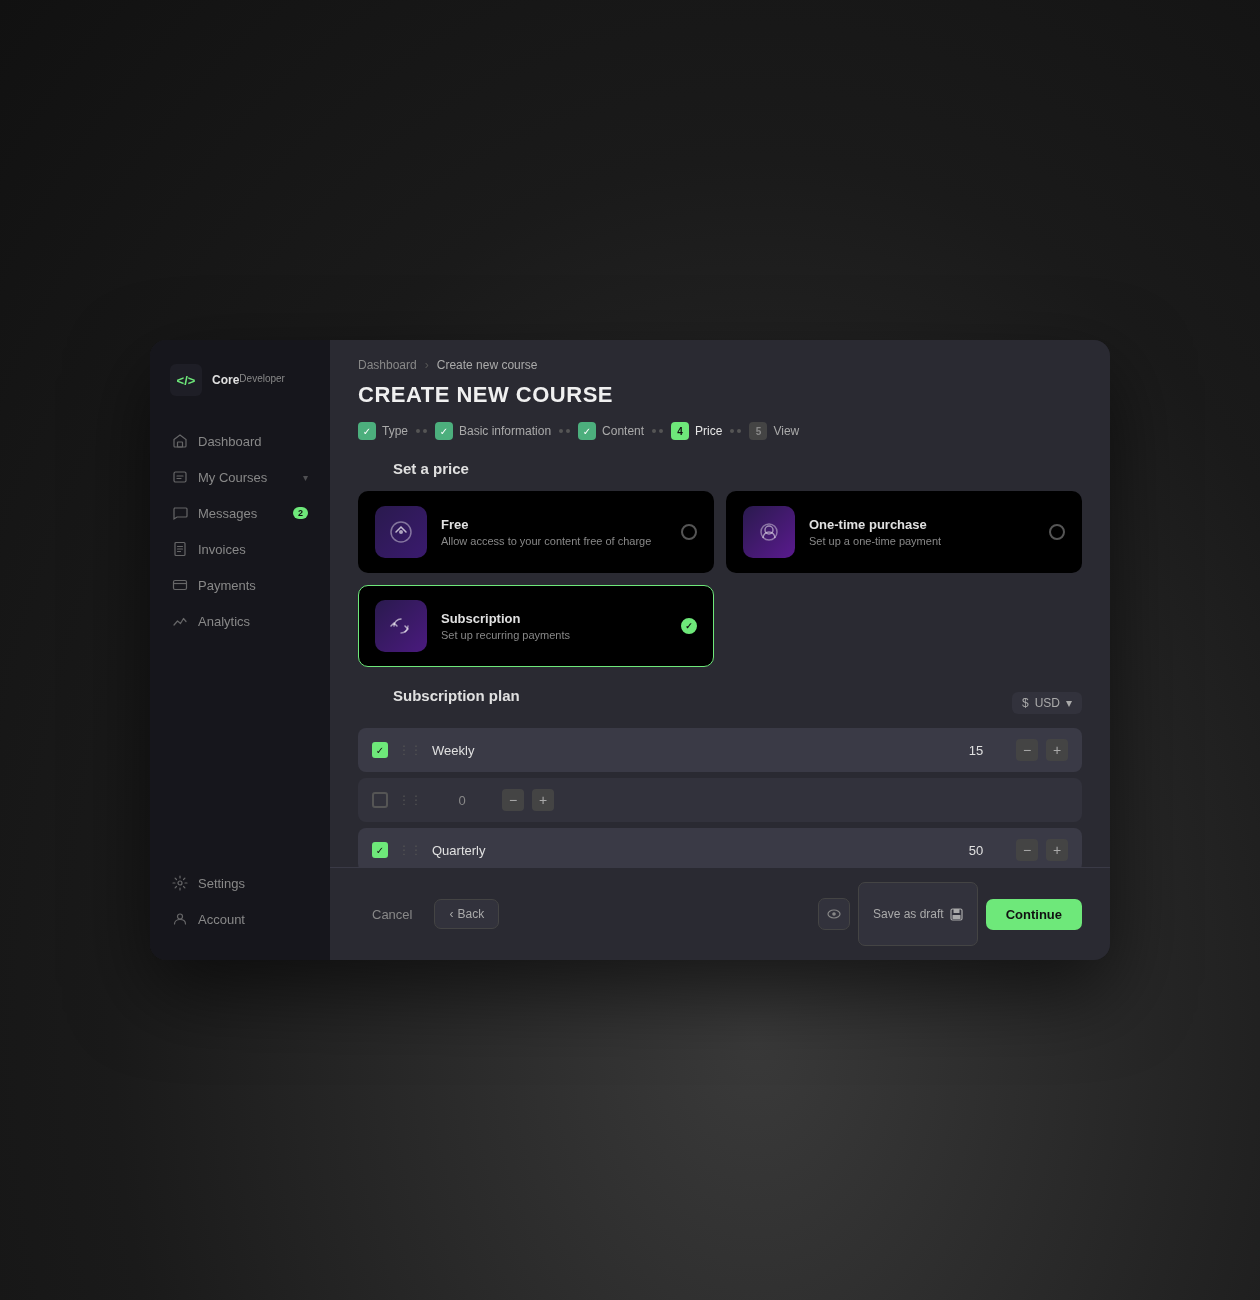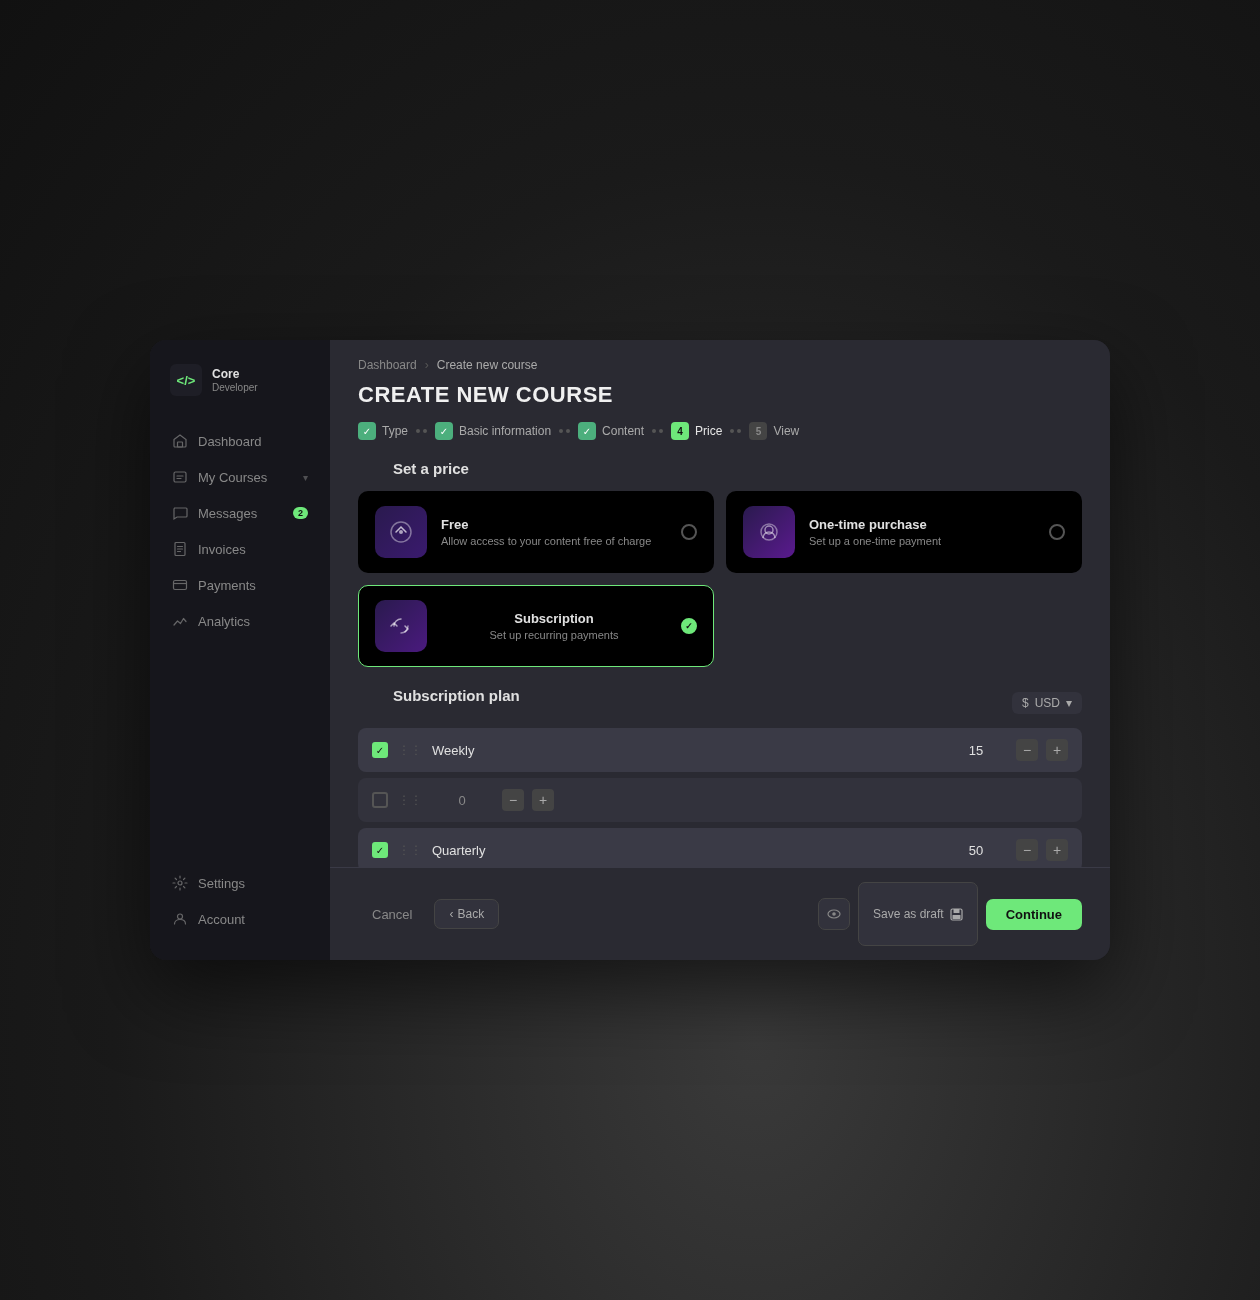--- a/index.html
+++ b/index.html
@@ -47,21 +47,21 @@
       border-radius: 6px;
       display: flex;
       align-items: center;
       justify-content: center;
       color: #6ee87a;
       font-size: 13px;
       font-weight: 700;
     }
     .logo-text {
       display: flex;
-      flex-direction: column;
+      flex-direction: row;
     }
     .logo-text .brand-name {
       color: #e0e0e0;
       font-size: 12px;
       font-weight: 600;
       line-height: 1.2;
     }
     .logo-text .brand-sub {
       color: #888;
       font-size: 10px;
@@ -227,21 +227,21 @@
       background: #000000;
       border-radius: 10px;
       padding: 14px 16px;
       display: flex;
       align-items: center;
       gap: 14px;
       cursor: pointer;
       border: 1px solid transparent;
       position: relative;
     }
-    .price-card.selected { border-color: #6ee87a; text-align: center; }
+    .price-card.selected { border-color: #6ee87a; }
     .price-card .card-icon {
       width: 52px;
       height: 52px;
       border-radius: 10px;
       overflow: hidden;
       flex-shrink: 0;
       display: flex;
       align-items: center;
       justify-content: center;
       font-size: 22px;

